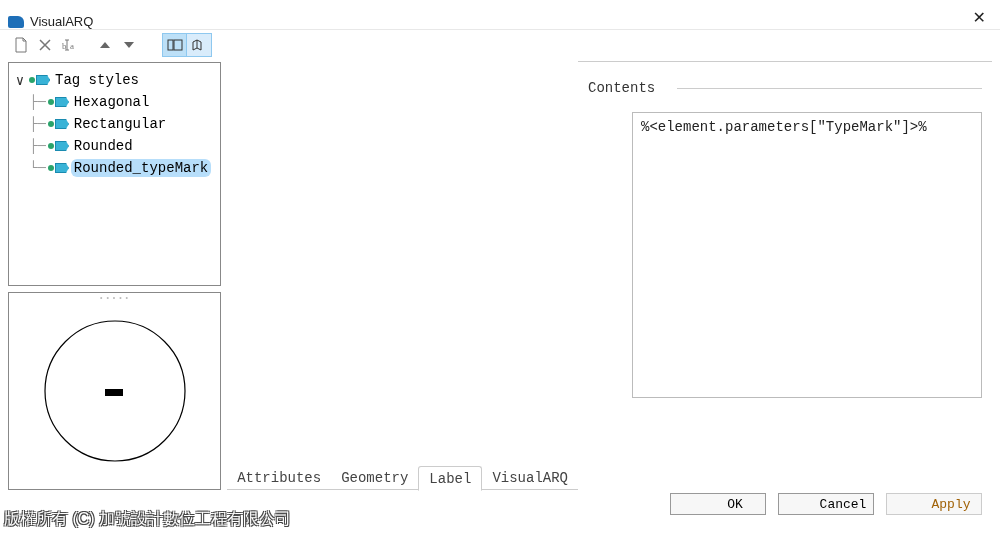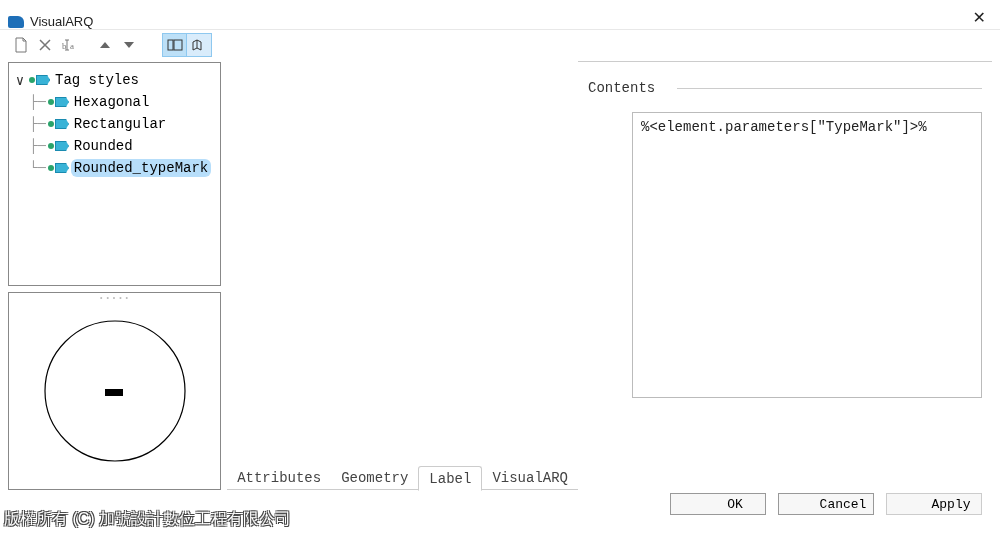--- a/index.html
+++ b/index.html
@@ -192,21 +192,21 @@
   .dlg-btn {
     width: 96px;
     height: 22px;
     border: 1px solid #999;
     background: #f7f7f7;
     font-family: "Courier New", monospace;
     font-size: 13px;
     cursor: pointer;
     display: flex; align-items: center; justify-content: center; padding-left: 34px;
   }
-  .dlg-btn.disabled { color: #000000; border-color: #ccc; cursor: default; }
+  .dlg-btn.disabled { color: #a16207; border-color: #ccc; cursor: default; }
 
   .footer {
     position: absolute;
     left: 0; bottom: 0;
     width: 100%;
     padding: 2px 4px 4px 4px;
     color: #fff;
     text-shadow:
       -1px -1px 0 #444, 1px -1px 0 #444, -1px 1px 0 #444, 1px 1px 0 #444;
     font-size: 16px;

